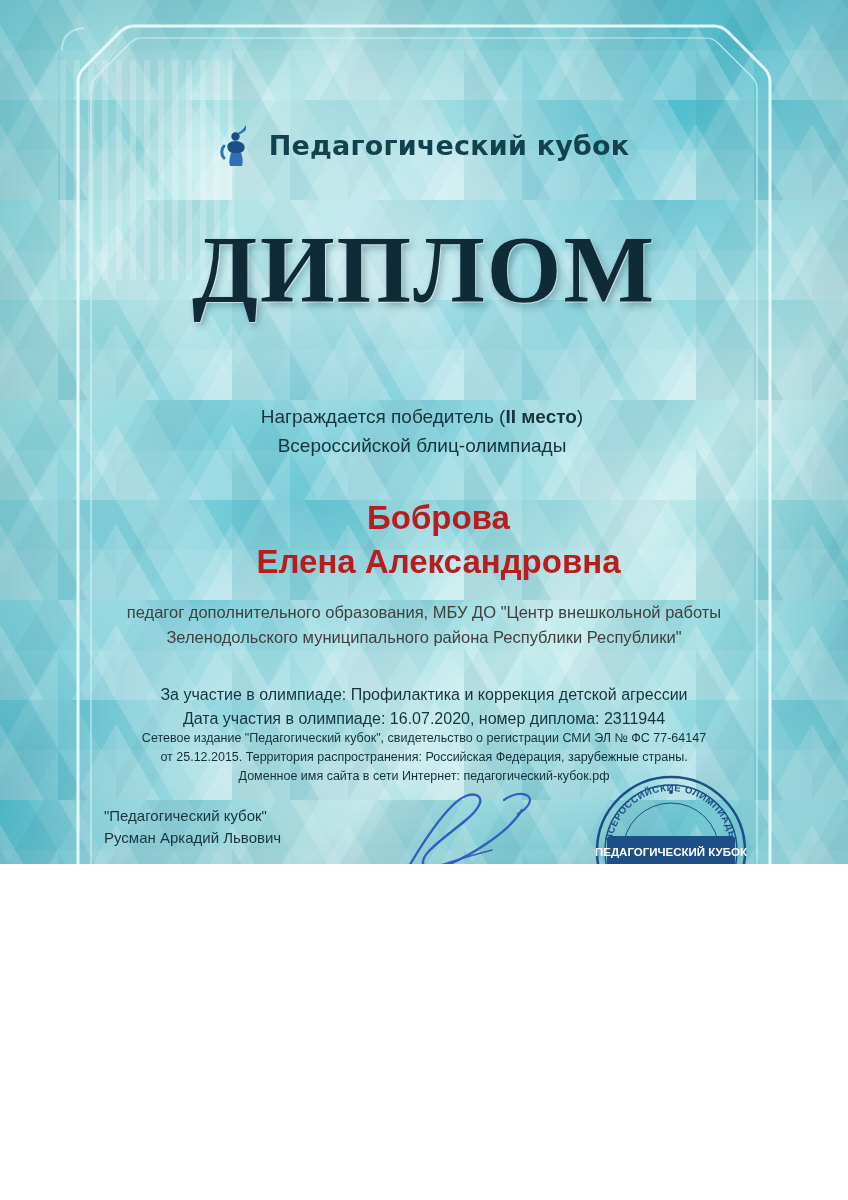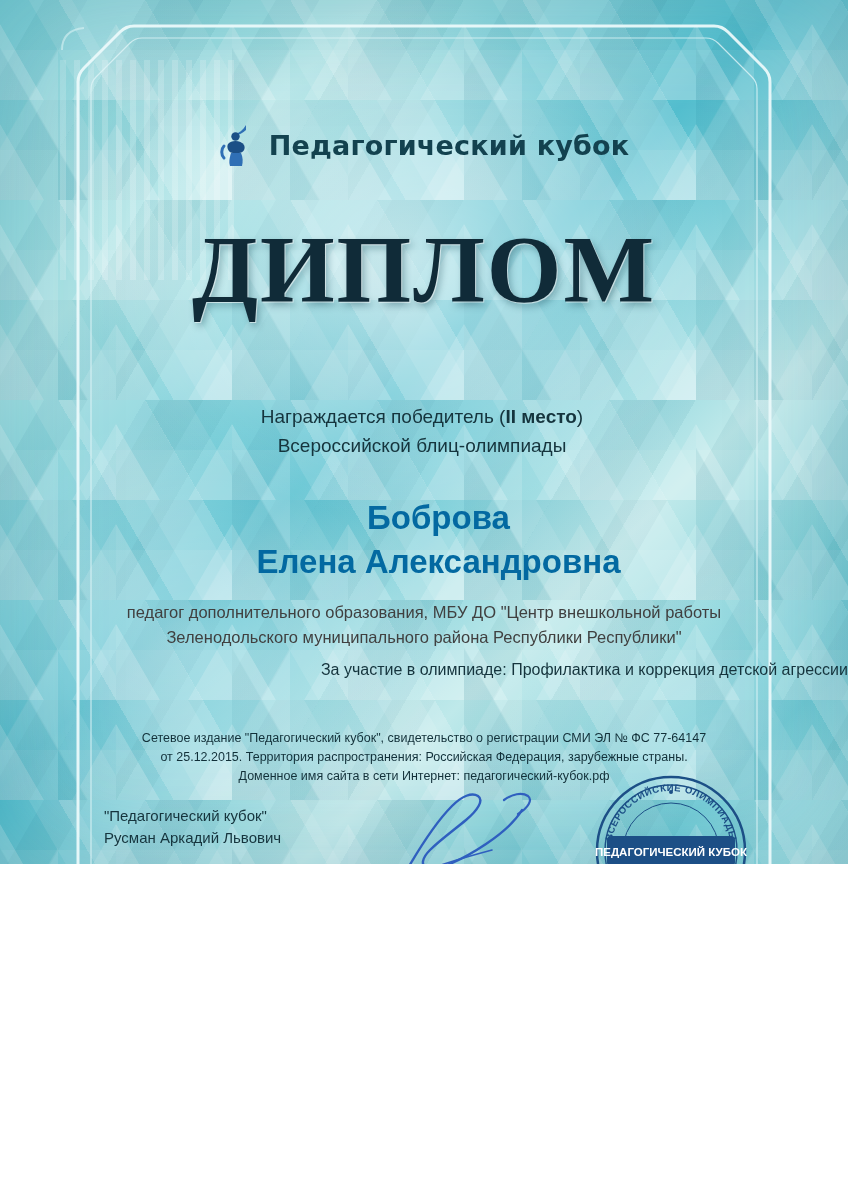--- a/index.html
+++ b/index.html
@@ -132,39 +132,38 @@
     color: #15343d;
   }
   .award-lines b { font-weight: bold; }
 
   .recipient {
     position: absolute;
     top: 496px; left: 0; right: 0;
     font-size: 33px;
     font-weight: bold;
     line-height: 44px;
-    color: #0369a1;
+    color: #b91c1c;
     padding-left: 29px;
   }
 
   .position {
     position: absolute;
     top: 600px; left: 0; right: 0;
     font-size: 16.5px;
     line-height: 25px;
     color: #404040;
   }
 
   .details {
     position: absolute;
-    top: 658px; left: 0; right: 0;
+    top: 683px; left: 0; right: 0;
     font-size: 16px;
     line-height: 24px;
     color: #15343d;
-    text-align: right;
   }
 
   
   .sign-block {
     position: absolute;
     left: 104px;
     top: 805px;
     text-align: left;
     font-size: 15px;
     line-height: 22px;
@@ -247,20 +246,21 @@
       <div>Елена Александровна</div>
     </div>
 
     <div class="position">
       <div>педагог дополнительного образования, МБУ ДО "Центр внешкольной работы</div>
       <div>Зеленодольского муниципального района Республики Республики"</div>
     </div>
 
     <div class="details">
       <div>За участие в олимпиаде: Профилактика и коррекция детской агрессии</div>
+      <div>Дата участия в олимпиаде: 16.07.2020, номер диплома: 2311944</div>
     </div>
 
     <div class="sign-block">
       <div>"Педагогический кубок"</div>
       <div>Русман Аркадий Львович</div>
     </div>
 
     <div class="signature">
       <svg width="150" height="110" viewBox="0 0 150 110" fill="none" xmlns="http://www.w3.org/2000/svg">
         <path d="M8 86 C22 62 36 40 52 24 C62 14 72 10 78 14 C84 18 78 28 66 38 C54 48 40 58 30 68 C22 76 20 84 28 86 C38 89 62 78 86 62 C104 50 116 38 122 28" stroke="#2f5fbf" stroke-width="2.4" stroke-linecap="round" fill="none"></path>

